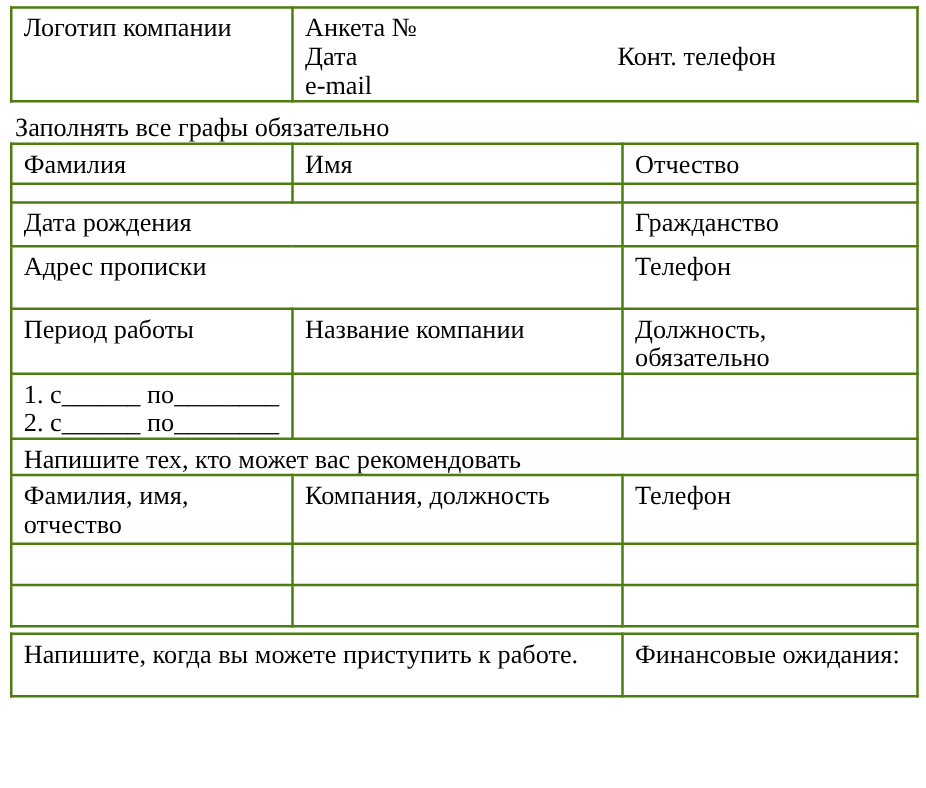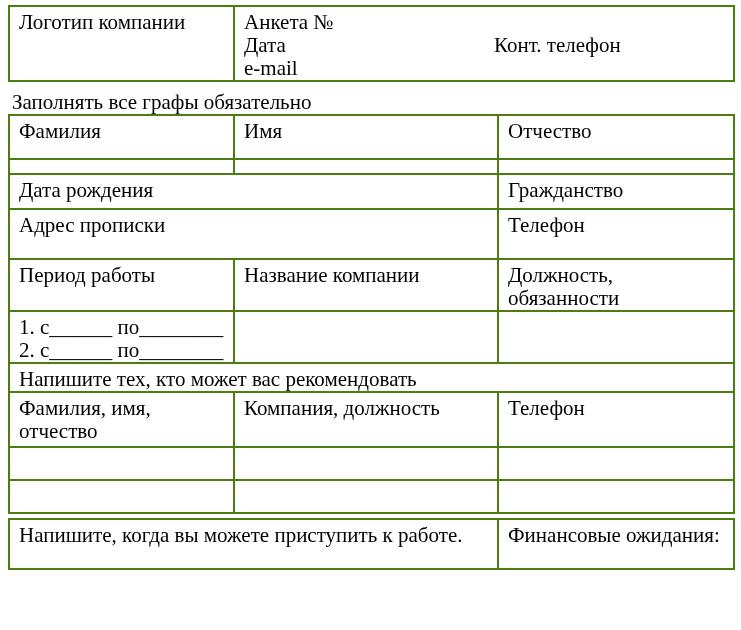--- a/index.html
+++ b/index.html
@@ -17,21 +17,21 @@
   table.t { border-collapse: collapse; table-layout: fixed; width: 725px; }
   table.t td {
     border: 2px solid #4d7c0f;
     vertical-align: top;
     padding: 4px 6px 0 9px;
     overflow: hidden;
   }
 
   
   tr.h73 > td { height: 73px; }
-  tr.h32 > td { height: 44px; }
+  tr.h32 > td { height: 32px; }
   tr.h31 > td { height: 15px; }
   tr.h35 > td { height: 35px; }
   tr.h50 > td { height: 50px; }
   tr.h60 > td { height: 60px; }
   tr.h52 > td { height: 52px; }
   tr.h55 > td { height: 55px; }
   tr.h33 > td { height: 33px; }
 
   .note { margin: 8px 0 0 4px; height: 24px; line-height: 24px; }
 
@@ -113,21 +113,21 @@
 
       <tr class="h50">
         <td>
           <span>Период работы</span>
         </td>
         <td>
           <span>Название компании</span>
         </td>
         <td>
           <div>Должность,</div>
-          <div>обязанности</div>
+          <div>обязательно</div>
         </td>
       </tr>
       <tr class="h52">
         <td>
           <div class="nowrap">1. с______ по________</div>
           <div class="nowrap">2. с______ по________</div>
         </td>
         <td></td>
         <td></td>
       </tr>

